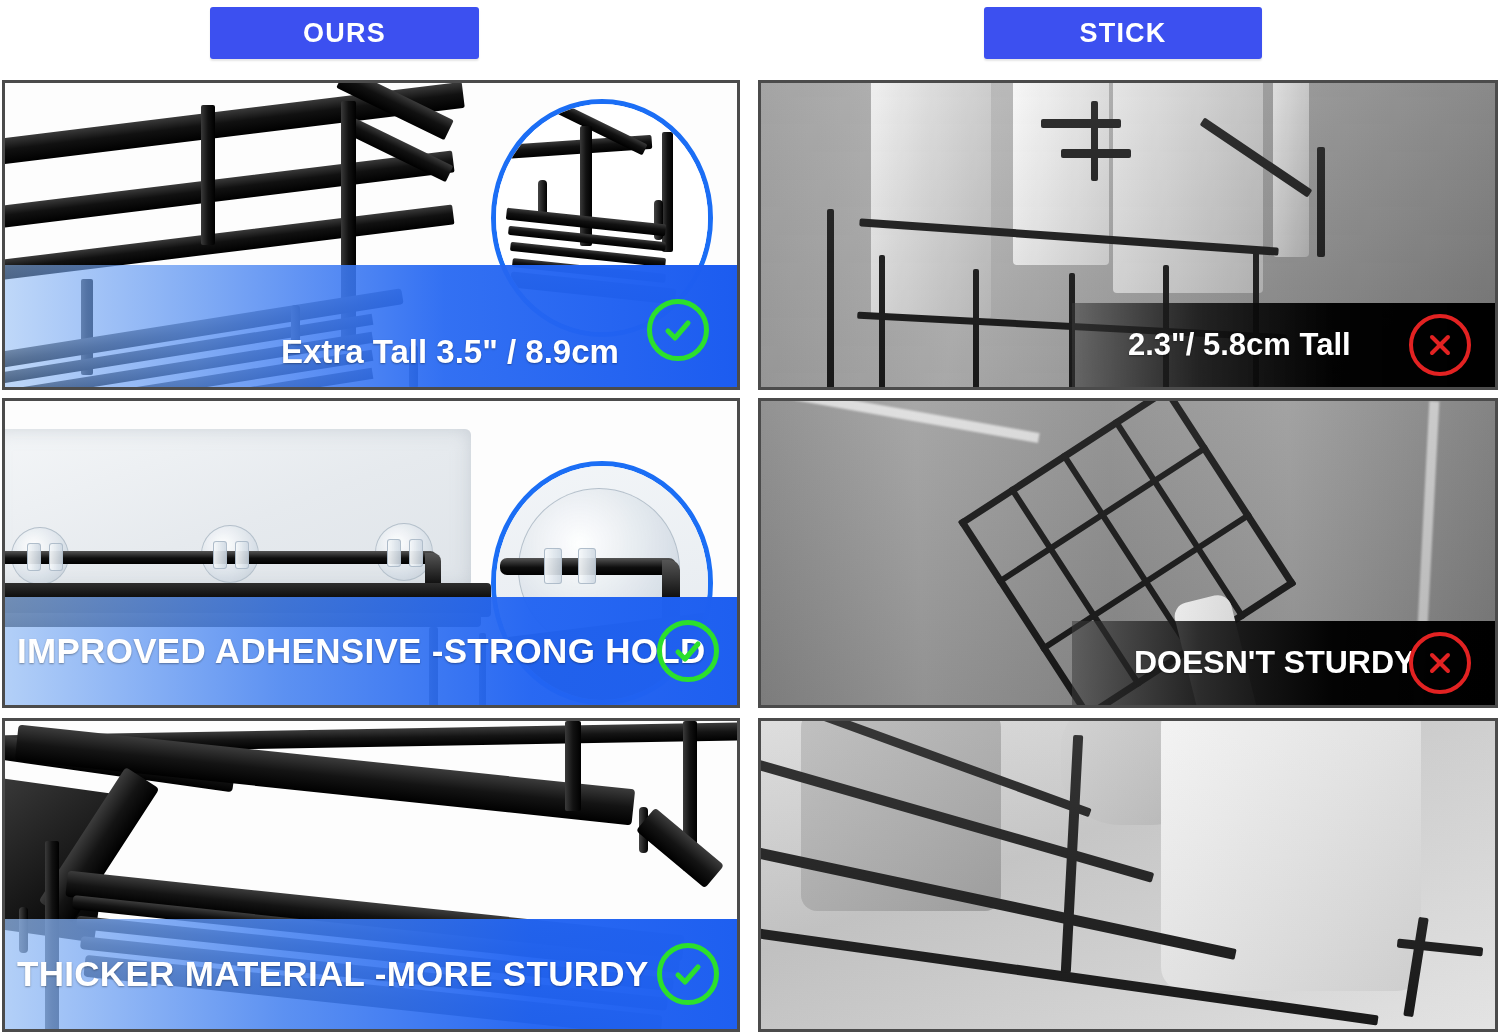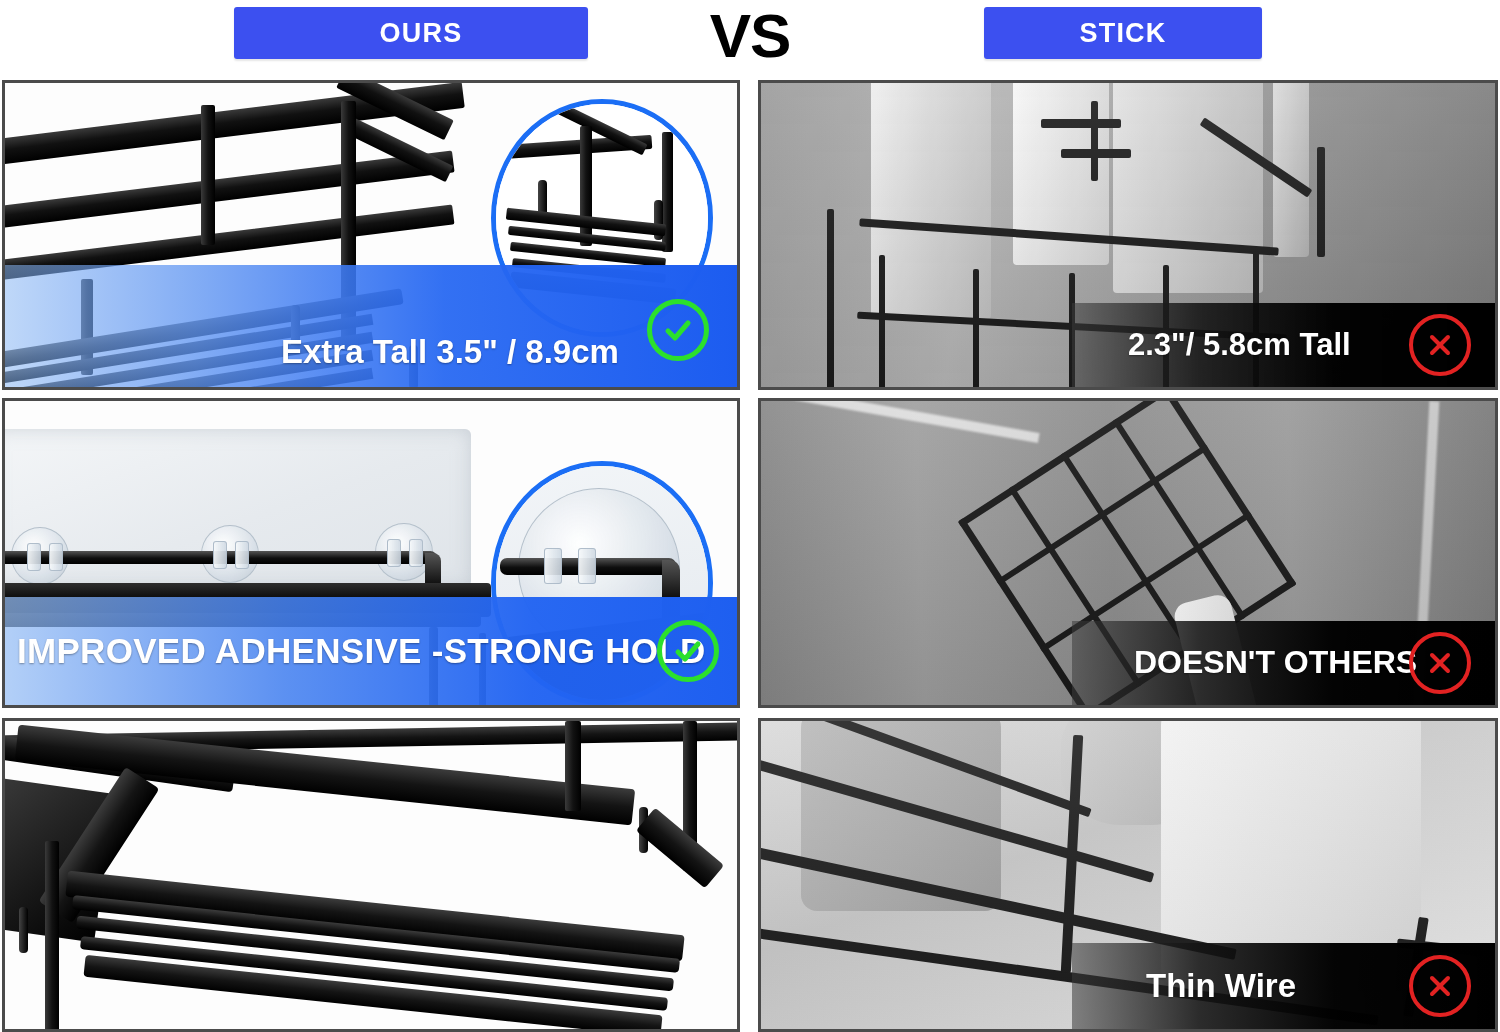--- a/index.html
+++ b/index.html
@@ -30,21 +30,21 @@
     background: #3c50f0;
     color: #ffffff;
     font-size: 27px;
     font-weight: bold;
     letter-spacing: 1.2px;
     display: flex;
     align-items: center;
     justify-content: center;
     box-shadow: 0 2px 2px rgba(0,0,0,0.10);
   }
-  .badge-ours   { left: 234px; width: 334px; padding-left: 20px; }
+  .badge-ours   { left: 210px; width: 269px; }
   .badge-others { left: 984px; width: 278px; }
 
   .vs-label {
     position: absolute;
     left: 640px;
     top: 0px;
     width: 220px;
     height: 72px;
     line-height: 72px;
     text-align: center;
@@ -288,21 +288,20 @@
     inset: 0;
     pointer-events: none;
   }
 </style>
 </head>
 <body>
 
 <div class="header">
   <div class="badge badge-ours">OURS</div>
 
-  <div class="vs-label">VS</div>
 
   <div class="badge badge-others">STICK</div>
 </div>
 
 <div class="grid">
 
   <div class="row row-0">
 
     <div class="panel panel-left">
       <div class="panel-inner">
@@ -460,21 +459,21 @@
             <div class="wire" style="left:184px;top:0;  width:6px;   height:237px;"></div>
             <div class="wire" style="left:0;   top:70px; width:250px; height:6px;"></div>
             <div class="wire" style="left:0;   top:150px;width:250px; height:6px;"></div>
           </div>
           <div style="position:absolute; left:428px; top:196px; width:58px; height:150px;
                       border-radius:14px; background:linear-gradient(100deg,#fdfdfd,#e2e2e2); transform:rotate(-14deg);"></div>
           <div class="gradient-overlay-soft" style="background:linear-gradient(180deg, rgba(255,255,255,0.06), rgba(0,0,0,0.10));"></div>
         </div>
 
         <div class="caption caption-others cap-r2r">
-          <span class="caption-text cap-r2r-text">DOESN'T OTHERS</span>
+          <span class="caption-text cap-r2r-text">DOESN'T STURDY</span>
           <div class="cap-r2r-mark">
             <div class="mark mark-cross">
               <svg width="32" height="32" viewBox="0 0 32 32" aria-hidden="true">
                 <line x1="8" y1="8" x2="24" y2="24" stroke="#e22222" stroke-width="4" stroke-linecap="round"></line>
                 <line x1="24" y1="8" x2="8" y2="24" stroke="#e22222" stroke-width="4" stroke-linecap="round"></line>
               </svg>
             </div>
           </div>
         </div>
       </div>
@@ -498,20 +497,30 @@
           <div class="r3l-rail" style="left:60px; top:182px; width:620px; height:26px; transform:rotate(6deg);"></div>
           <div class="r3l-rail" style="left:66px; top:206px; width:610px; height:14px; transform:rotate(6deg);"></div>
           <div class="r3l-rail" style="left:70px; top:226px; width:600px; height:13px; transform:rotate(6deg);"></div>
           <div class="r3l-rail" style="left:74px; top:246px; width:590px; height:13px; transform:rotate(6deg);"></div>
           <div class="r3l-rail" style="left:78px; top:264px; width:580px; height:22px; transform:rotate(6deg);"></div>
           <div class="r1l-prong" style="left:634px; top:86px; height:46px;"></div>
           <div class="r1l-prong" style="left:14px;  top:186px; height:46px;"></div>
           <div class="r3l-rail" style="left:630px; top:112px; width:90px; height:30px; transform:rotate(40deg);"></div>
         </div>
 
+        <div class="caption caption-ours cap-r3l">
+          <span class="caption-text cap-r3l-text">THICKER MATERIAL -MORE STURDY</span>
+          <div class="cap-r3l-mark">
+            <div class="mark mark-check">
+              <svg width="34" height="34" viewBox="0 0 34 34" aria-hidden="true">
+                <polyline points="7,18 14,25 27,10" fill="none" stroke="#2ce02c" stroke-width="5" stroke-linecap="round" stroke-linejoin="round"></polyline>
+              </svg>
+            </div>
+          </div>
+        </div>
       </div>
     </div>
 
     <div class="panel panel-right">
       <div class="panel-inner">
         <div class="photo photo-others">
           <div style="position:absolute; inset:0; background:linear-gradient(160deg,#d9d9d9 0%, #c4c4c4 40%, #ededed 100%);"></div>
           <div class="bottle" style="left:40px;  top:-10px; width:200px; height:200px;
                       border-radius:16px; background:linear-gradient(120deg,#b8b8b8,#9c9c9c);"></div>
           <div class="bottle" style="left:300px; top:-26px; width:150px; height:130px;
@@ -521,28 +530,17 @@
           <div class="wire" style="left:-20px; top:26px;  width:360px; height:9px;  transform:rotate(20deg);"></div>
           <div class="wire" style="left:-20px; top:94px;  width:420px; height:10px; transform:rotate(16deg);"></div>
           <div class="wire" style="left:-20px; top:176px; width:500px; height:11px; transform:rotate(12deg);"></div>
           <div class="wire" style="left:-20px; top:250px; width:640px; height:10px; transform:rotate(8deg);"></div>
           <div class="wire" style="left:306px; top:14px;  width:10px;  height:238px; transform:rotate(3deg);"></div>
           <div class="wire" style="left:650px; top:196px; width:10px;  height:100px; transform:rotate(9deg);"></div>
           <div class="wire" style="left:636px; top:222px; width:86px;  height:9px;   transform:rotate(6deg);"></div>
           <div class="gradient-overlay-soft" style="background:linear-gradient(180deg, rgba(255,255,255,0.12), rgba(0,0,0,0.04));"></div>
         </div>
 
-        <div class="caption caption-others cap-r3r">
-          <span class="caption-text cap-r3r-text">Thin Wire</span>
-          <div class="cap-r3r-mark">
-            <div class="mark mark-cross">
-              <svg width="32" height="32" viewBox="0 0 32 32" aria-hidden="true">
-                <line x1="8" y1="8" x2="24" y2="24" stroke="#e22222" stroke-width="4" stroke-linecap="round"></line>
-                <line x1="24" y1="8" x2="8" y2="24" stroke="#e22222" stroke-width="4" stroke-linecap="round"></line>
-              </svg>
-            </div>
-          </div>
-        </div>
       </div>
     </div>
   </div>
 
 </div>
 
 </body></html>

